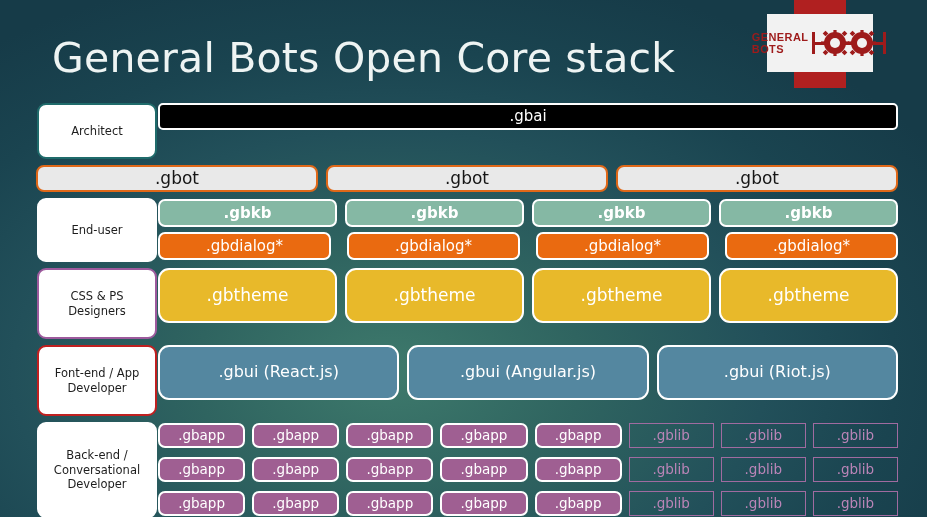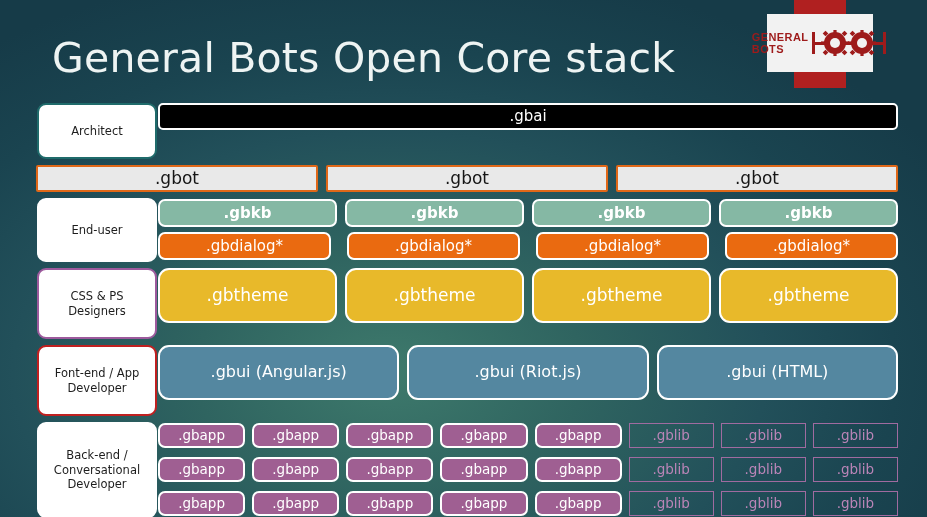--- a/index.html
+++ b/index.html
@@ -131,21 +131,21 @@
     font-size: 15px;
     height: 27px;
     border-radius: 5px;
   }
   .c-gbot {
     background: #e9e9e9;
     border: 2px solid #e06818;
     color: #151515;
     font-size: 17px;
     height: 27px;
-    border-radius: 2px;
+    border-radius: 8px;
   }
   .c-gbkb {
     background: #85b8a4;
     border: 2px solid #ffffff;
     font-size: 15px;
     height: 28px;
     font-weight: bold;
   }
   .c-gbdialog {
     background: #ea6a10;
@@ -339,23 +339,23 @@
         <div class="cell c-gbtheme">.gbtheme</div>
         <div class="cell c-gbtheme">.gbtheme</div>
       </div>
     </div>
 
     <div class="srow">
       <div class="label-col">
         <div class="label-box b-red">Font-end / App Developer</div>
       </div>
       <div class="content-col">
+        <div class="cell c-gbui">.gbui (React.js)</div>
         <div class="cell c-gbui">.gbui (Angular.js)</div>
         <div class="cell c-gbui">.gbui (Riot.js)</div>
-        <div class="cell c-gbui">.gbui (HTML)</div>
       </div>
     </div>
 
     <div class="srow">
       <div class="label-col">
         <div class="label-box b-white">Back-end / Conversational Developer</div>
       </div>
       <div class="bottom-stack">
         <div class="bottom-row">
           <div class="cell c-gbapp">.gbapp</div>

